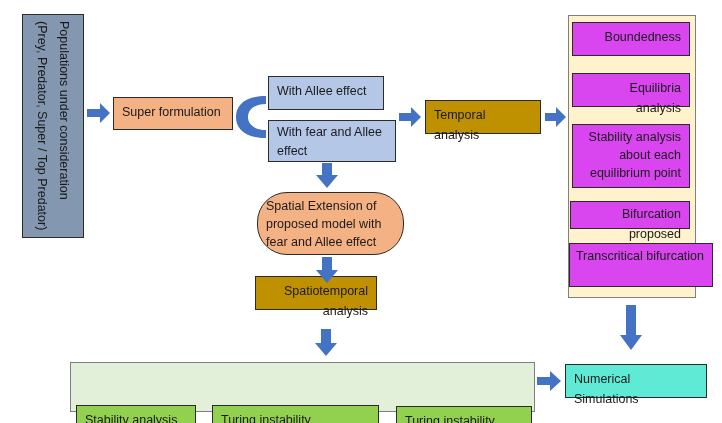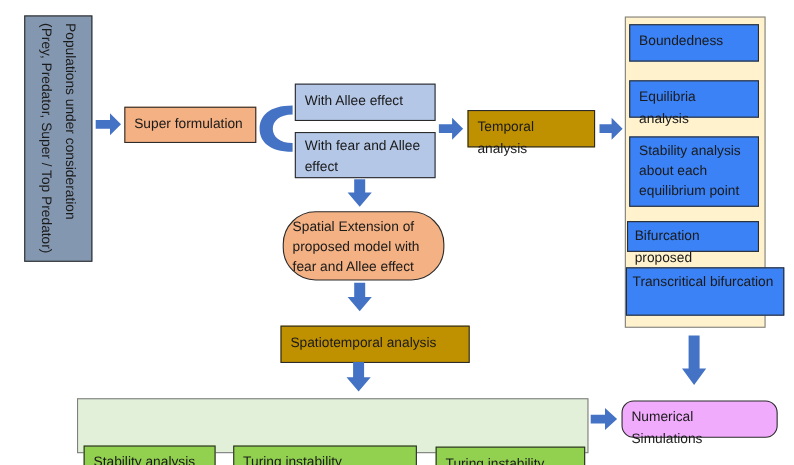--- a/index.html
+++ b/index.html
@@ -3,23 +3,23 @@
   <meta charset="utf-8">
   <style>
     html, body { margin: 0; padding: 0; background: #ffffff; }
     body { width: 722px; height: 423px; position: relative; overflow: hidden;
            font-family: "Liberation Sans", sans-serif; color: #1a1a1a; }
     .box { position: absolute; box-sizing: border-box; border: 1.5px solid #2b2b2b;
            font-size: 12.5px; line-height: 20px; padding: 4px 8px; }
     .salmon { background: #f4b183; }
     .blue { background: #b4c7e7; }
     .gold { background: #bf9000; }
-    .amber { background: #3b82f6; }
+    .amber { background: #d946ef; text-align: right; }
     .green { background: #92d050; margin-top: 36px; }
-    .grey { background: #f0abfc; border-radius: 11px; }
+    .grey { background: #5eead4; }
     .slate { background: #8497b0; }
     .panel-cream { background: #fff2cc; border-color: #7f7f7f; padding: 0; }
     .panel-green { background: #e2f0d9; border-color: #7f7f7f; padding: 0; }
     .vtext { position: absolute; left: 50%; top: 50%; width: 210px;
              transform: translate(-50%, -50%) rotate(90deg); text-align: left;
              font-size: 12.5px; line-height: 22px; white-space: nowrap; }
     svg.arrows { position: absolute; left: 0; top: 0; }
     .arrow { fill: #4472c4; }
   </style>
 </head>
@@ -29,21 +29,21 @@
   <div class="vtext">
     <div>Populations under consideration</div>
     <div>(Prey, Predator, Super / Top Predator)</div>
   </div>
 </div>
 
 <div class="box salmon" style="left:113px; top:97px; width:120px; height:33px;">
   <span>Super formulation</span>
 </div>
 
-<div class="box blue" style="left:268px; top:76px; width:128px; height:34px;">
+<div class="box blue" style="left:268px; top:76px; width:116px; height:34px;">
   <span>With Allee effect</span>
 </div>
 <div class="box blue" style="left:268px; top:120px; width:128px; height:42px; line-height:19px; padding-top:2px;">
   <span>With fear and Allee effect</span>
 </div>
 
 <div class="box gold" style="left:425px; top:100px; width:116px; height:34px;">
   <span>Temporal analysis</span>
 </div>
 
@@ -61,21 +61,21 @@
   <span>Bifurcation proposed</span>
 </div>
 <div class="box amber" style="left:569px; top:243px; width:144px; height:44px; line-height:18px; padding-top:3px; padding-left:5px;">
   <span>Transcritical bifurcation</span>
 </div>
 
 <div class="box salmon" style="left:257px; top:192px; width:147px; height:63px; line-height:18px; padding-top:4px;border-radius:30px;">
   <span>Spatial Extension of proposed model with fear and Allee effect</span>
 </div>
 
-<div class="box gold" style="left:255px; top:296px; width:172px; height:34px;">
+<div class="box gold" style="left:255px; top:276px; width:122px; height:34px;text-align:right;">
   <span>Spatiotemporal analysis</span>
 </div>
 
 <div class="box panel-green" style="left:70px; top:362px; width:465px; height:50px;"></div>
 <div class="box green" style="left:76px; top:369px; width:120px; height:33px;">
   <span>Stability analysis</span>
 </div>
 <div class="box green" style="left:212px; top:369px; width:167px; height:33px;">
   <span>Turing instability conditions</span>
 </div>

